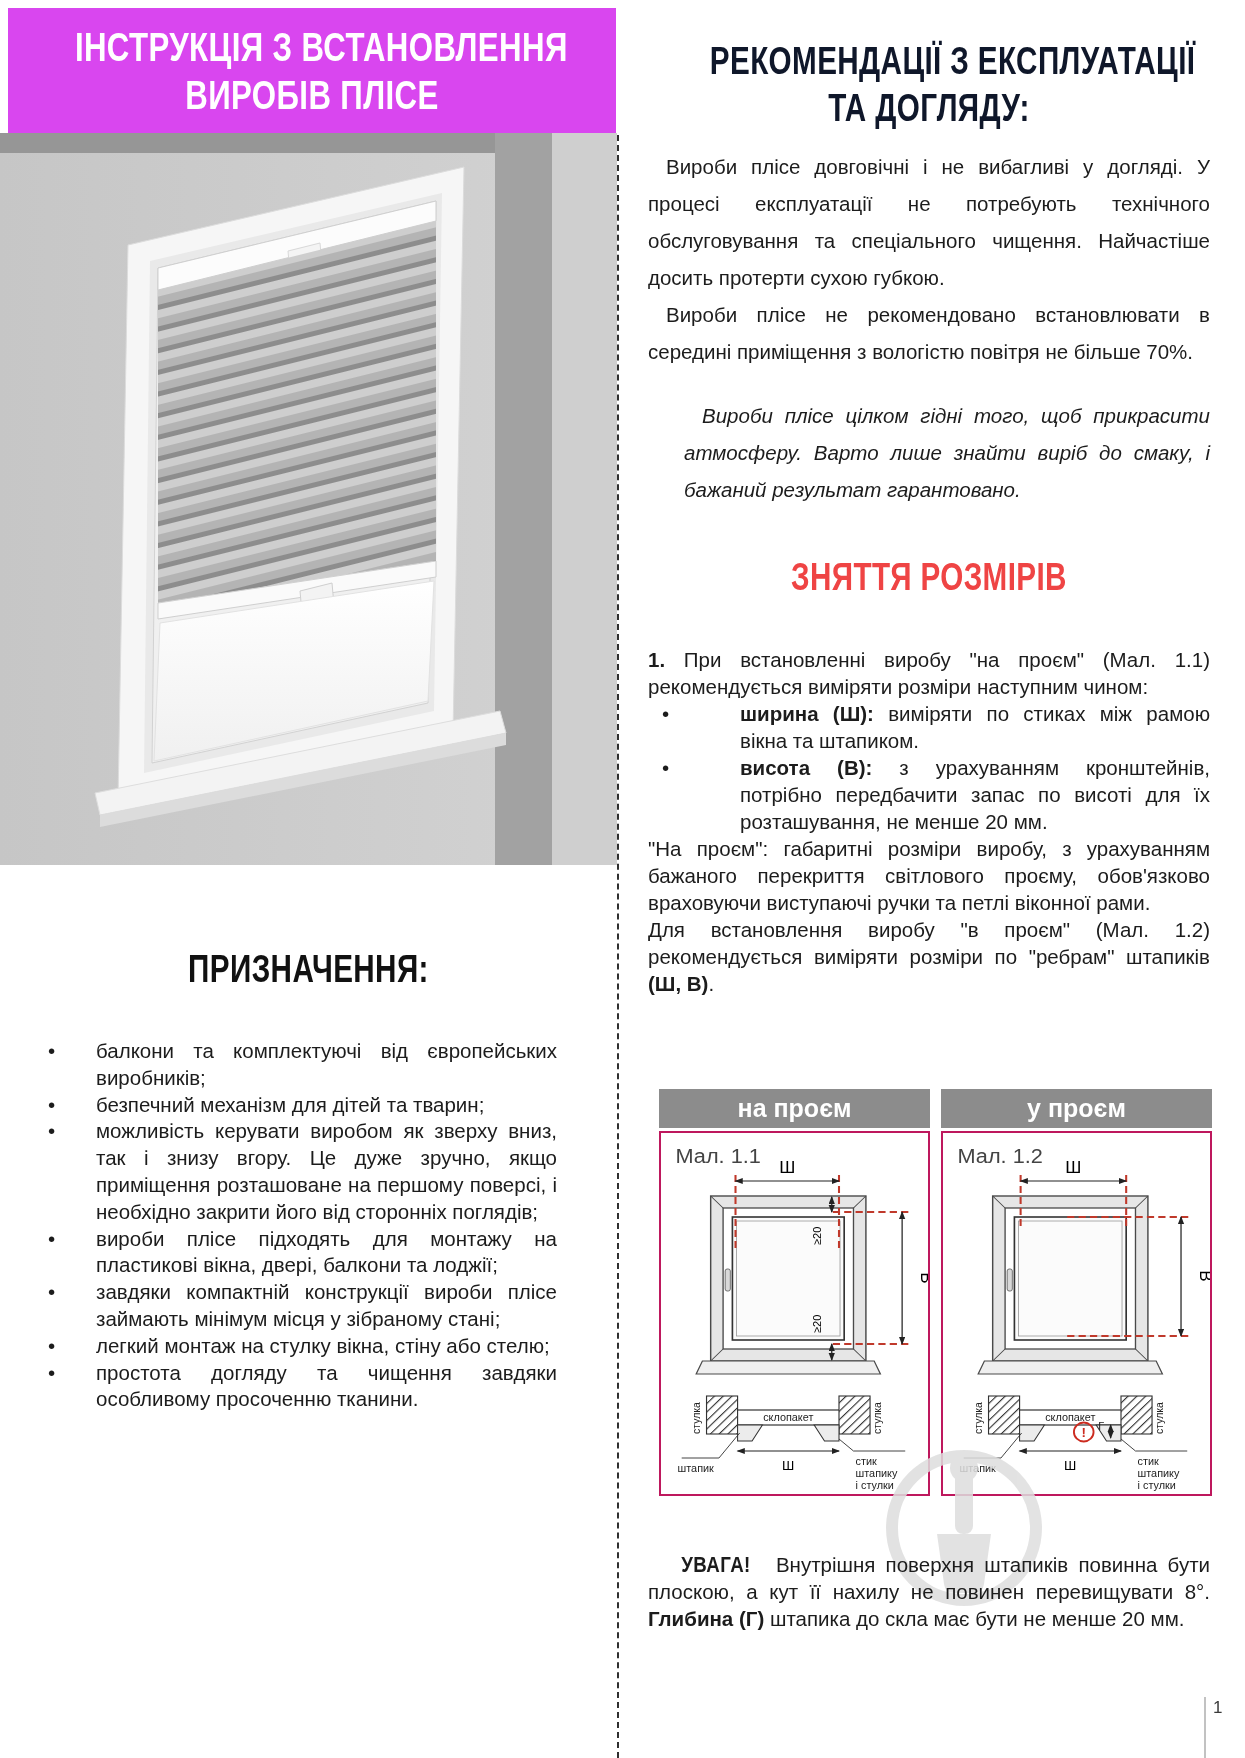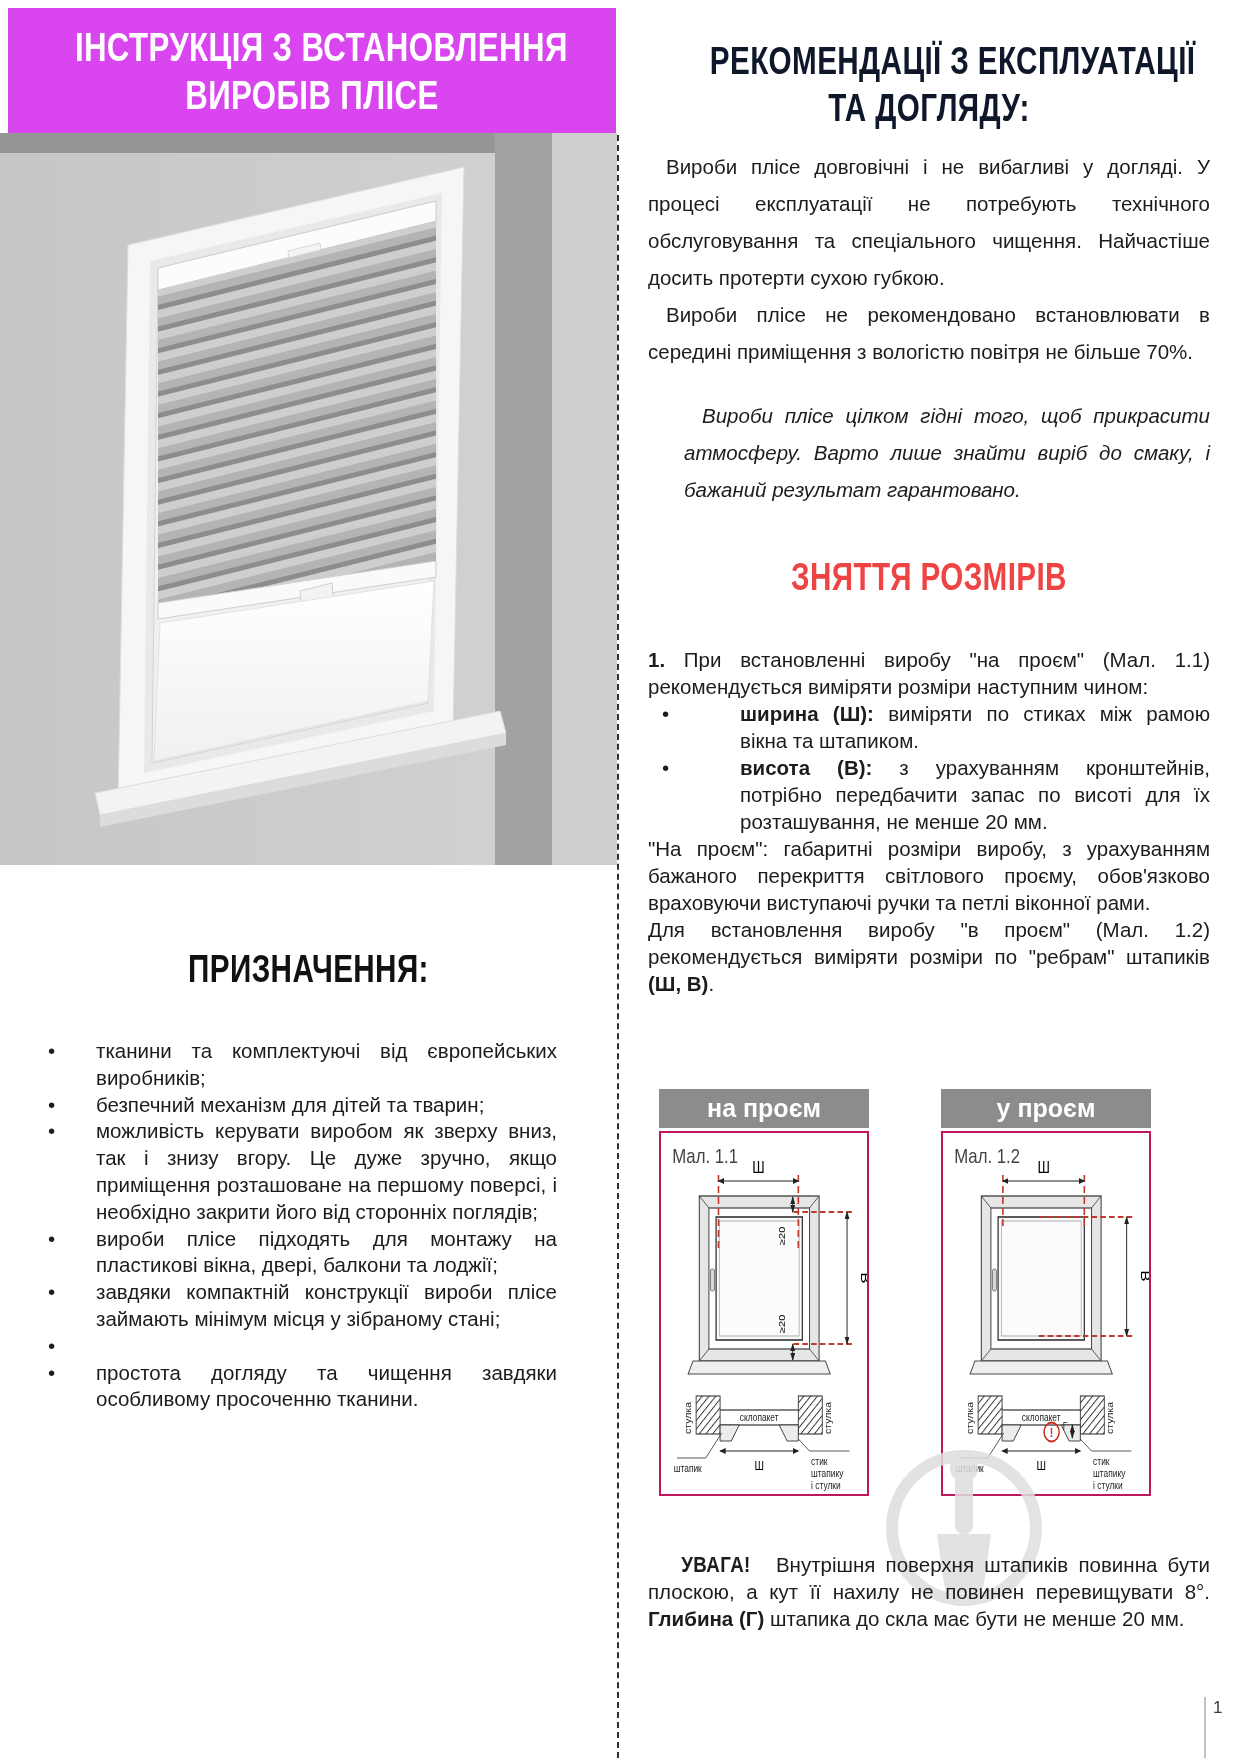--- a/index.html
+++ b/index.html
@@ -38,21 +38,21 @@
   .care-text p.gap{margin-top:27px;margin-left:36px;}
   .p-italic{font-style:italic;}
 
   .measure-h{position:absolute;left:648px;top:556px;width:562px;text-align:center;font-size:38px;color:#ef4444;}
   .measure-body{position:absolute;left:648px;top:646px;width:562px;font-size:20.5px;line-height:27px;}
   .measure-body p{margin:0;text-align:justify;}
   .measure-body .blist .b-dot{flex:0 0 92px;padding-left:14px;}
   b.term{font-weight:700;}
 
   
-  .fig{position:absolute;top:1089px;width:210px;z-index:1;}
+  .fig{position:absolute;top:1089px;width:271px;z-index:1;}
   #fig1{left:659px;} #fig2{left:941px;}
   .fig-head{height:39px;background:#8c8c8c;color:#fff;display:flex;align-items:center;
             justify-content:center;font-size:25px;font-weight:700;}
   .fig-body{margin-top:3px;border:2px solid #be185d;height:365px;background:#fff;box-sizing:border-box;}
   .fig-body svg{display:block;width:100%;height:100%;font-family:"Liberation Sans", sans-serif;}
 
   
   .attention{position:absolute;left:648px;top:1530px;width:562px;font-size:20.5px;line-height:27px;
              text-align:justify;text-indent:18px;z-index:3;}
   .att-label{font-weight:700;display:inline-block;transform:scaleX(0.85);transform-origin:0 50%;
@@ -125,40 +125,41 @@
   <div class="divider"></div>
 
   <div class="purpose-h">
     <span class="cond">ПРИЗНАЧЕННЯ:</span>
   </div>
 
   <div class="purpose-body">
     <ul class="blist">
       <li>
         <span class="b-dot">•</span>
-        <span class="b-text">тканини та комплектуючі від європейських виробників;</span>
+        <span class="b-text">балкони та комплектуючі від європейських виробників;</span>
         </li>
       <li>
         <span class="b-dot">•</span>
         <span class="b-text">безпечний механізм для дітей та тварин;</span>
         </li>
       <li>
         <span class="b-dot">•</span>
         <span class="b-text">можливість керувати виробом як зверху вниз, так і знизу вгору. Це дуже зручно, якщо приміщення розташоване на першому поверсі, і необхідно закрити його від сторонніх поглядів;</span>
         </li>
       <li>
         <span class="b-dot">•</span>
         <span class="b-text">вироби плісе підходять для монтажу на пластикові вікна, двері, балкони та лоджії;</span>
         </li>
       <li>
         <span class="b-dot">•</span>
         <span class="b-text">завдяки компактній конструкції вироби плісе займають мінімум місця у зібраному стані;</span>
         </li>
       <li>
         <span class="b-dot">•</span>
+        <span class="b-text">легкий монтаж на стулку вікна, стіну або стелю;</span>
         </li>
       <li>
         <span class="b-dot">•</span>
         <span class="b-text">простота догляду та чищення завдяки особливому просоченню тканини.</span>
         </li>
     </ul>
   </div>
 
   <div class="care-h">
     <span class="cond">РЕКОМЕНДАЦІЇ З ЕКСПЛУАТАЦІЇ</span>

